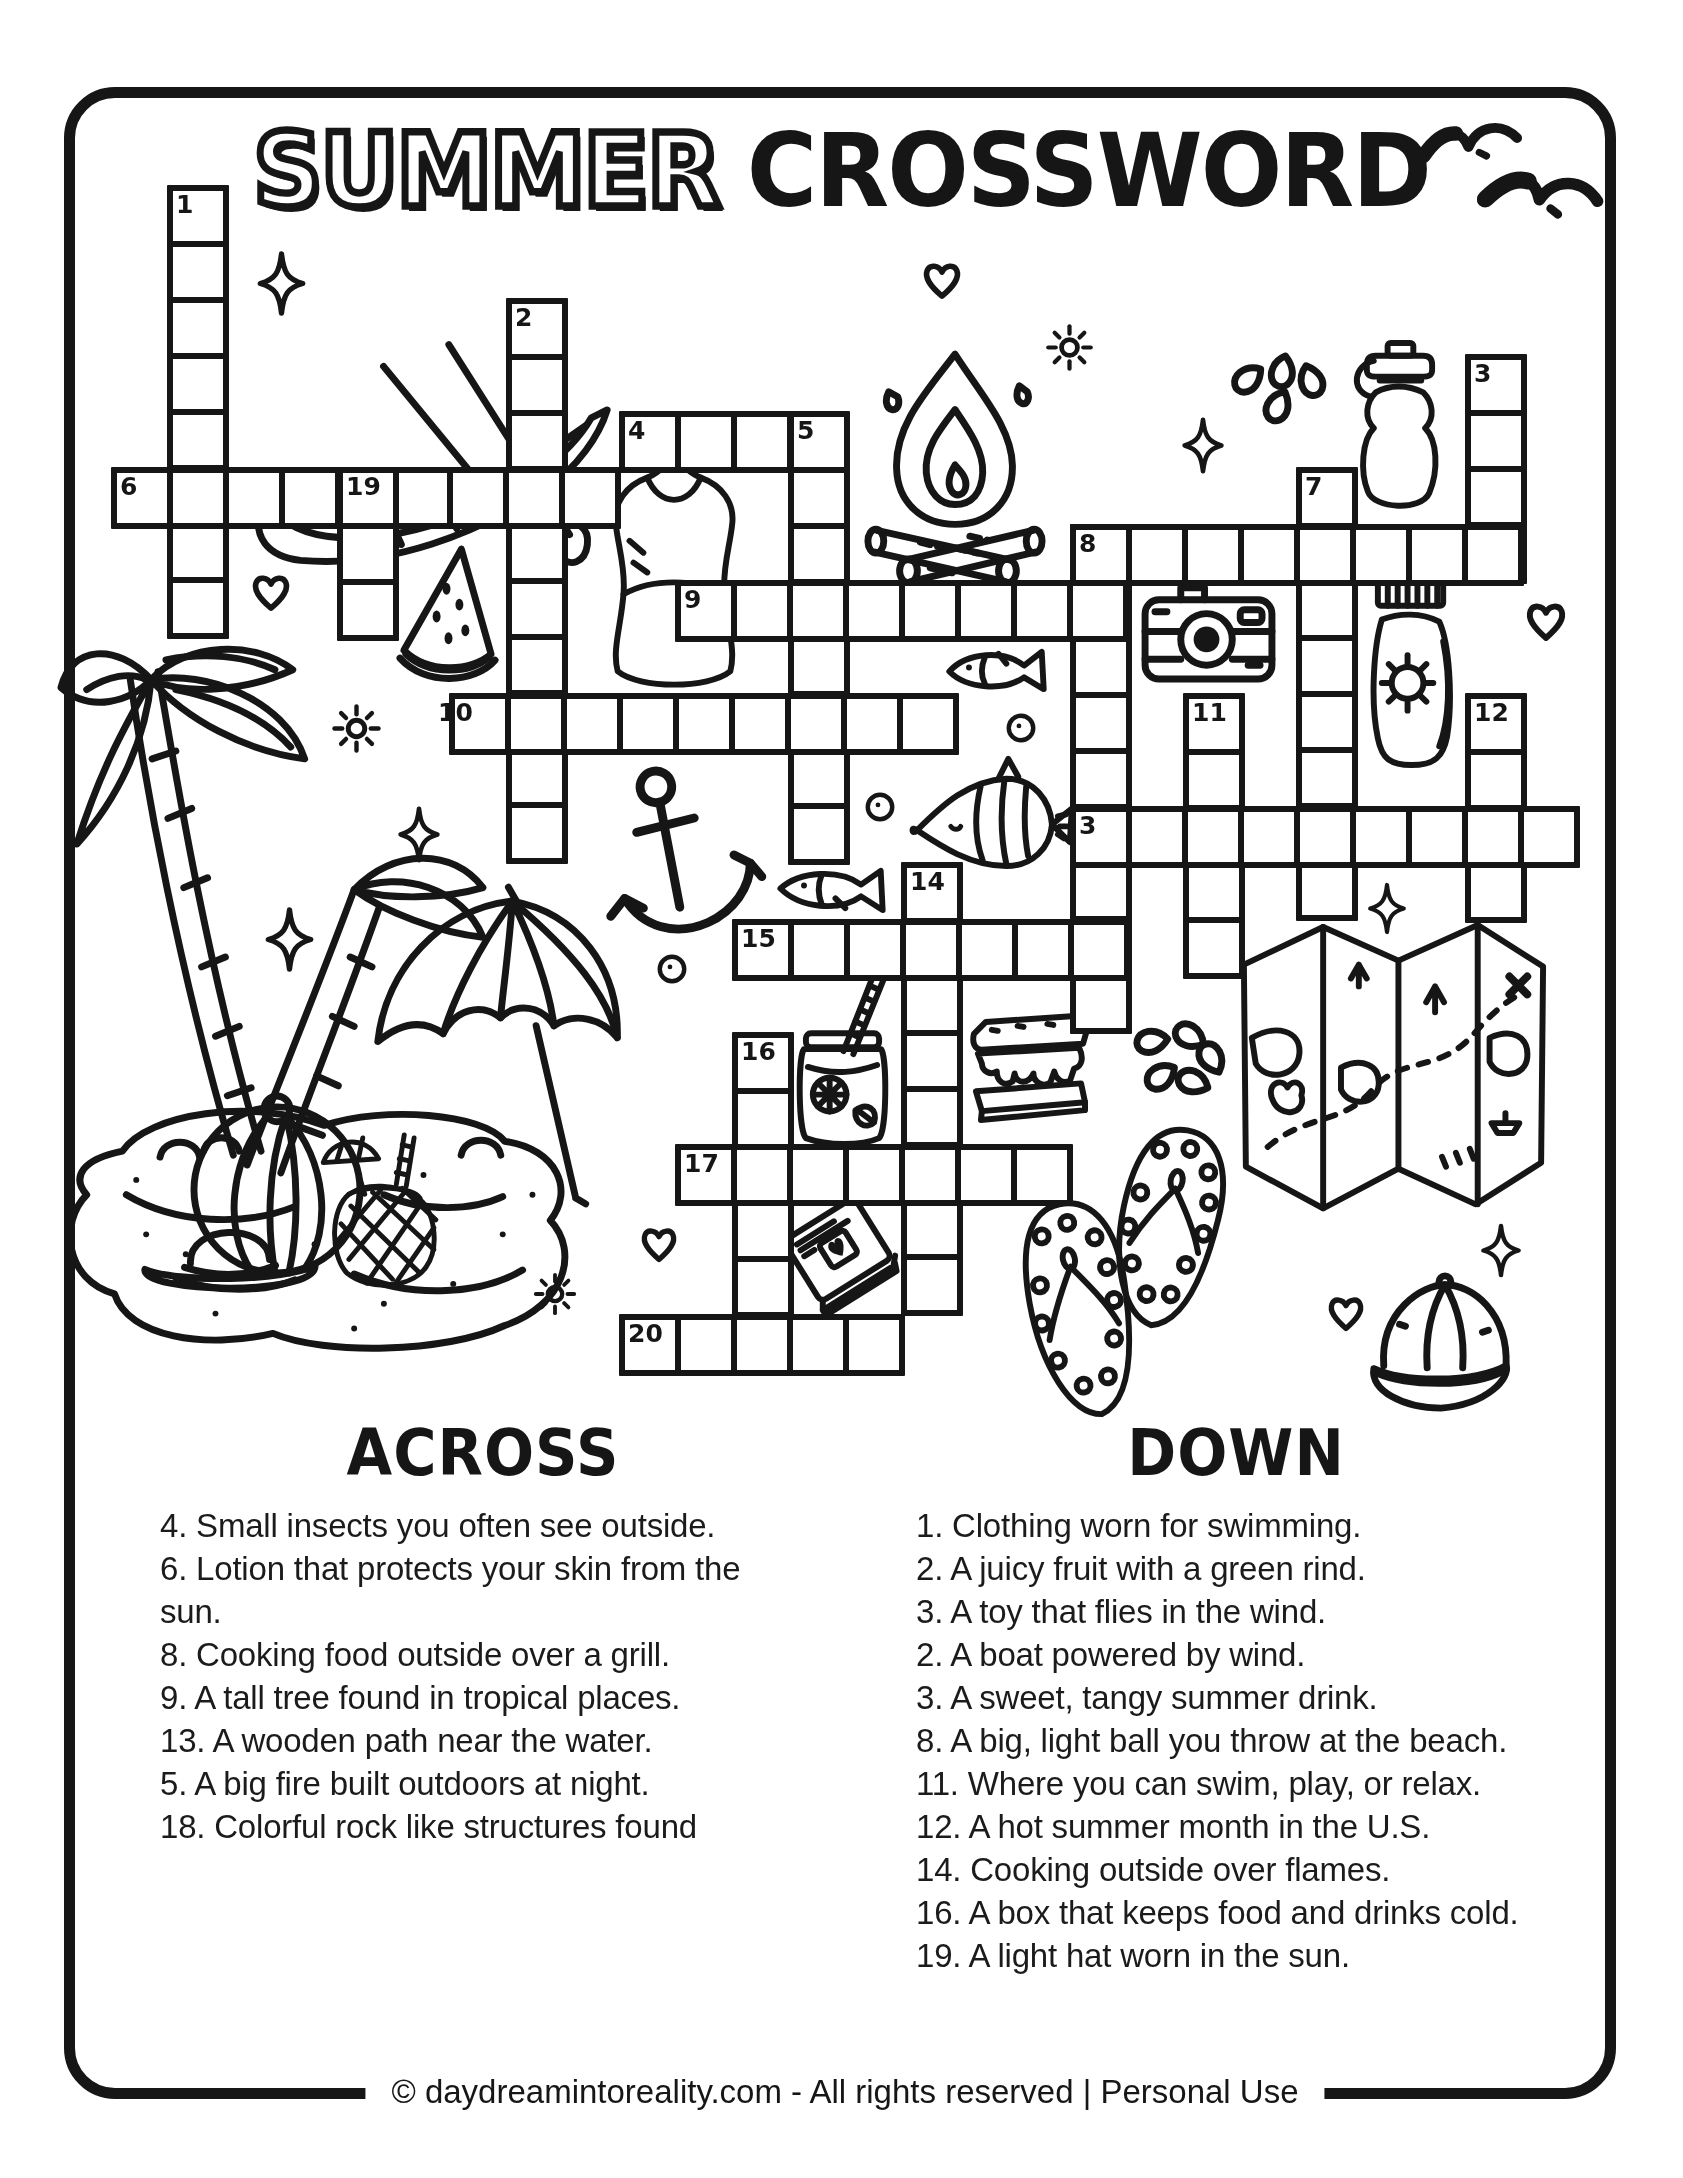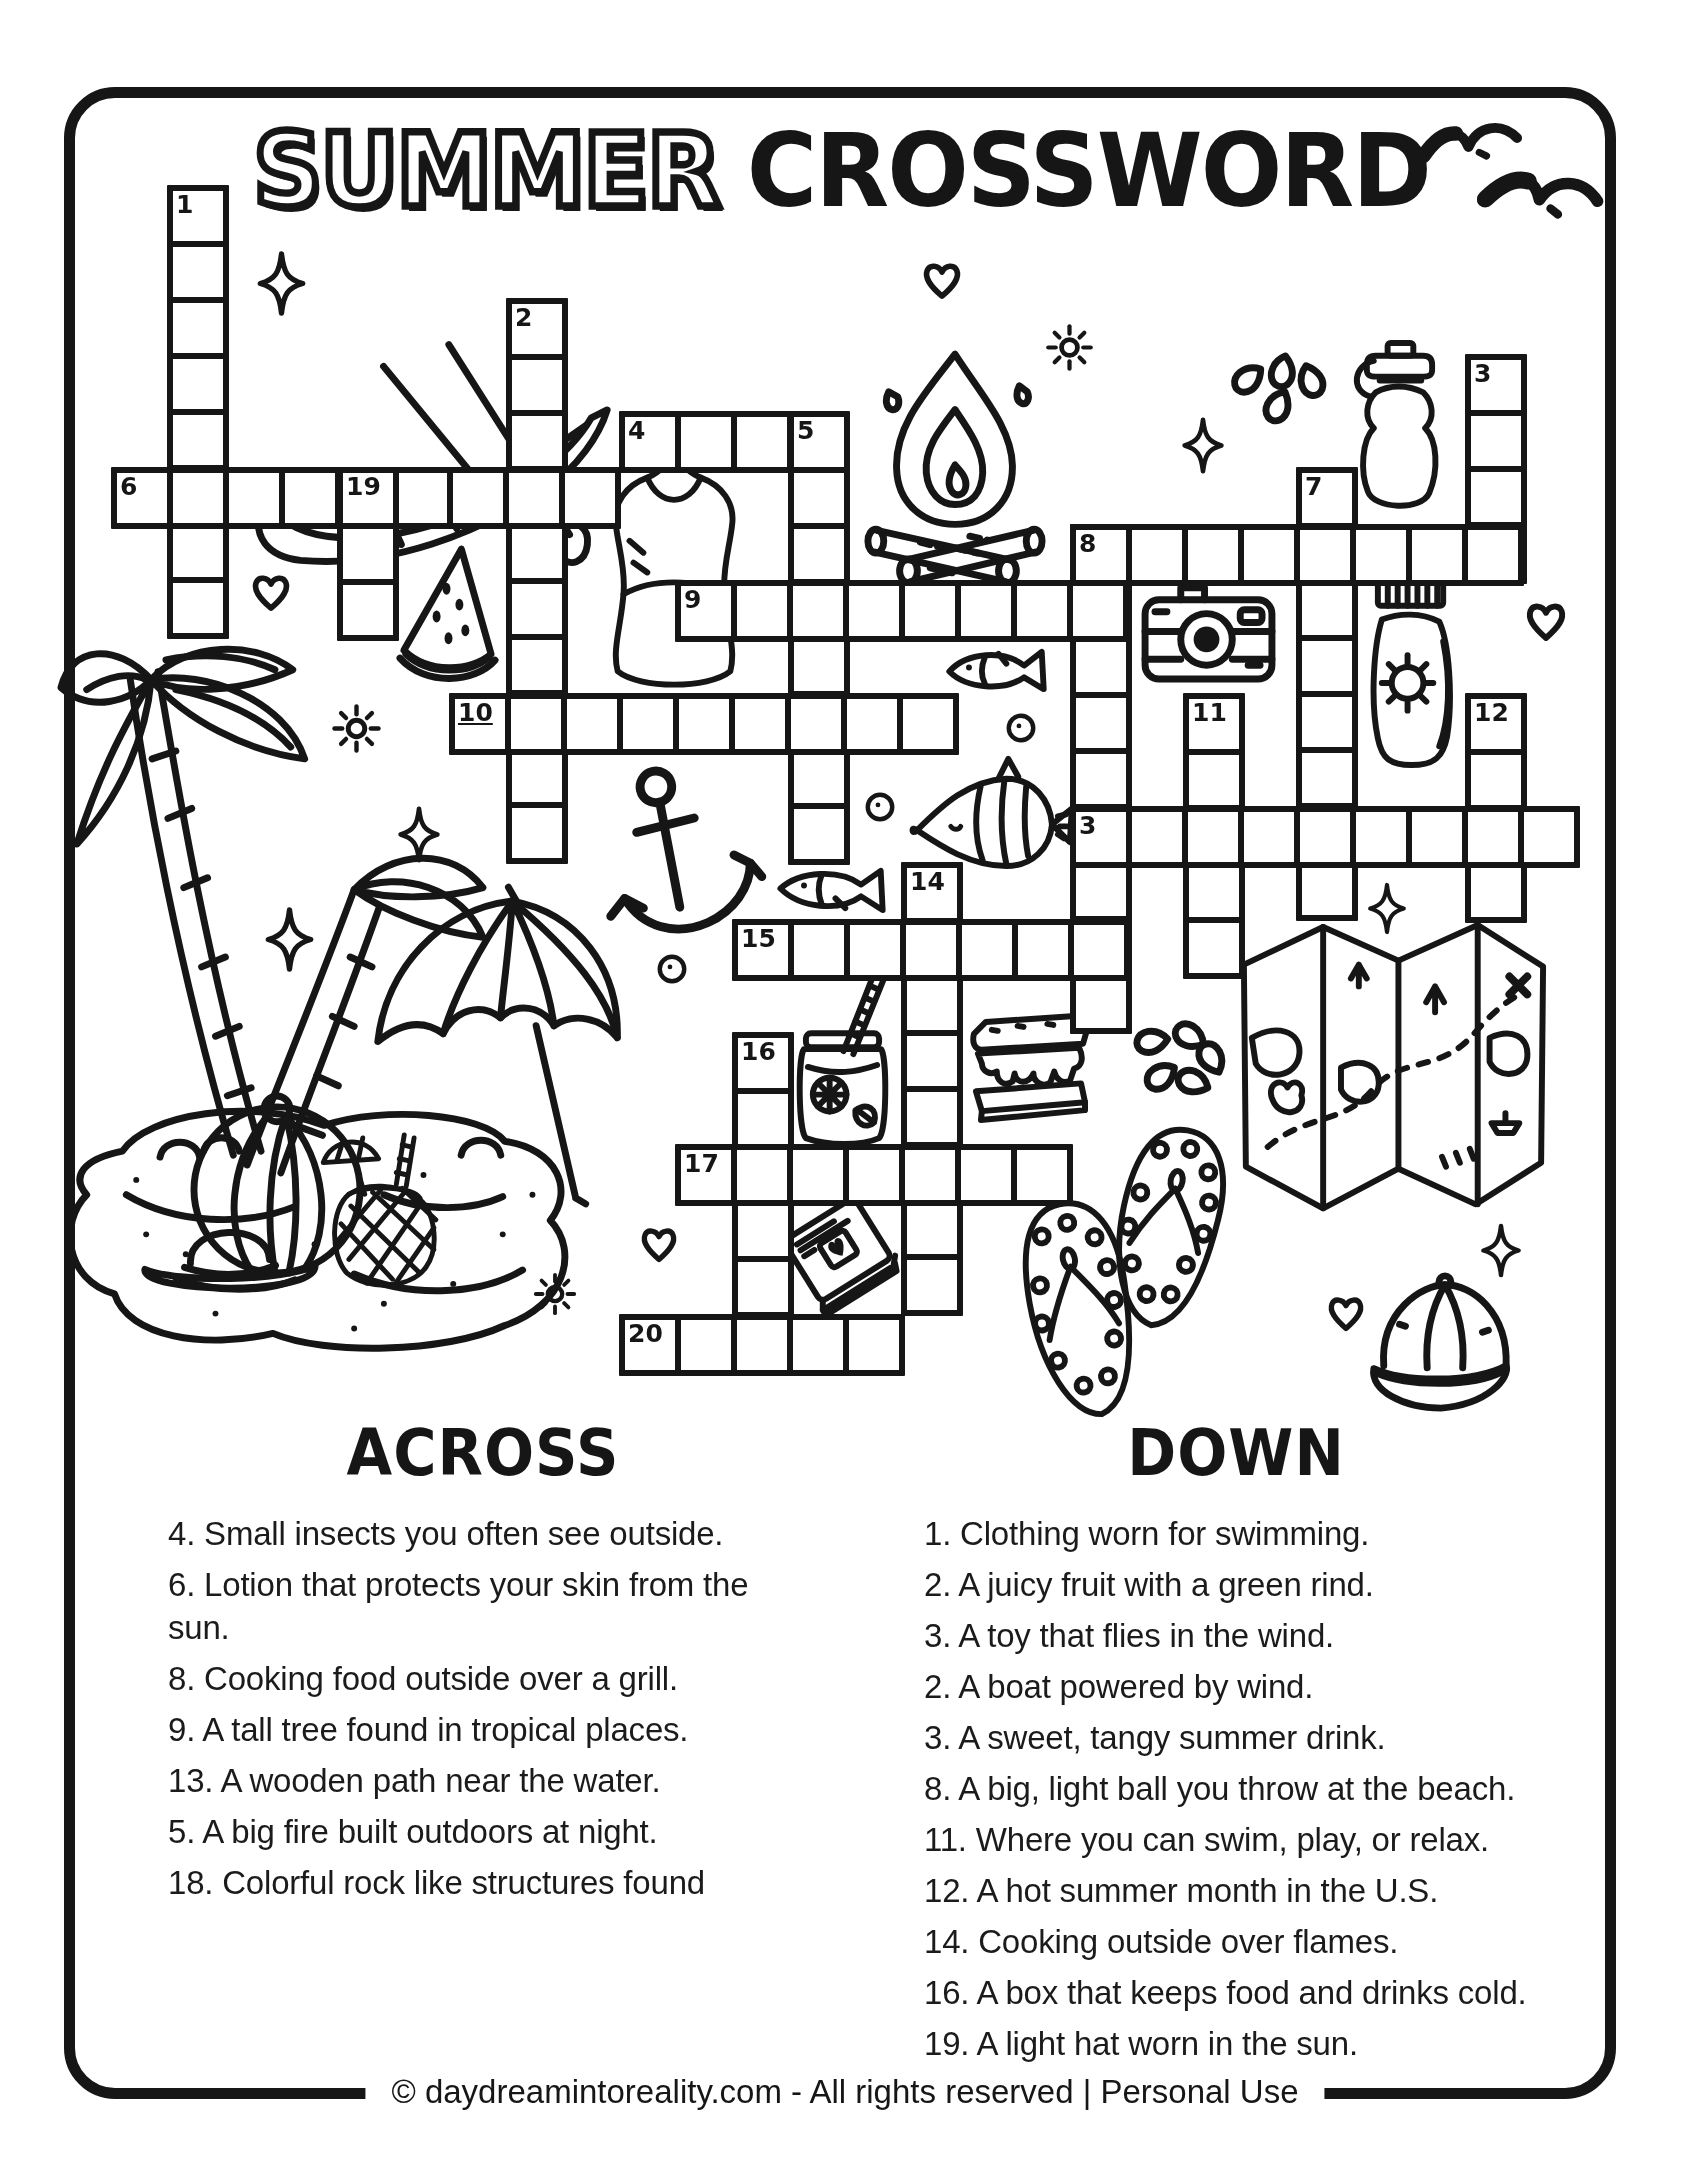--- a/index.html
+++ b/index.html
@@ -21,21 +21,21 @@
            font-size:25px;line-height:25px;color:#161616;}
   
   .art{position:absolute;z-index:2;}
   .art svg{display:block;overflow:visible;}
   
   .clue-head{position:absolute;transform:translateX(-50%) scaleY(1.08);z-index:2;
              font-family:"DejaVu Sans",sans-serif;font-weight:900;font-size:59px;color:#161616;
              letter-spacing:1px;}
   .clues{position:absolute;z-index:2;font-size:33px;line-height:43px;color:#1b1b1b;
          letter-spacing:-0.2px;}
-  .clue{margin:8px;}
+  .clue{margin:0;}
   
   .footer{position:absolute;top:2069px;left:845px;transform:translateX(-50%);z-index:5;
           background:#fff;padding:0 26px;white-space:nowrap;font-size:33px;line-height:46px;
           color:#161616;}
 </style>
 </head>
 <body>
 
 <div id="page">
   <div class="frame"></div>
@@ -227,21 +227,21 @@
       <span class="cellnum" style="left: 176px; top: 192px;">1</span>
       <span class="cellnum" style="left: 515px; top: 305px;">2</span>
       <span class="cellnum" style="left: 1474px; top: 361px;">3</span>
       <span class="cellnum" style="left: 628px; top: 418px;">4</span>
       <span class="cellnum" style="left: 797px; top: 418px;">5</span>
       <span class="cellnum" style="left: 120px; top: 474px;">6</span>
       <span class="cellnum" style="left: 346px; top: 474px;">19</span>
       <span class="cellnum" style="left: 1305px; top: 474px;">7</span>
       <span class="cellnum" style="left: 1079px; top: 531px;">8</span>
       <span class="cellnum" style="left: 684px; top: 587px;">9</span>
-      <span class="cellnum" style="left: 458px; top: 700px; text-decoration: underline;">10</span>
+      <span class="cellnum" style="left: 438px; top: 700px;">10</span>
       <span class="cellnum" style="left: 1192px; top: 700px;">11</span>
       <span class="cellnum" style="left: 1474px; top: 700px;">12</span>
       <span class="cellnum" style="left: 1079px; top: 813px;">3</span>
       <span class="cellnum" style="left: 910px; top: 869px;">14</span>
       <span class="cellnum" style="left: 741px; top: 926px;">15</span>
       <span class="cellnum" style="left: 741px; top: 1039px;">16</span>
       <span class="cellnum" style="left: 684px; top: 1151px;">17</span>
       <span class="cellnum" style="left: 628px; top: 1321px;">20</span>
     </div>
   <div id="art">

